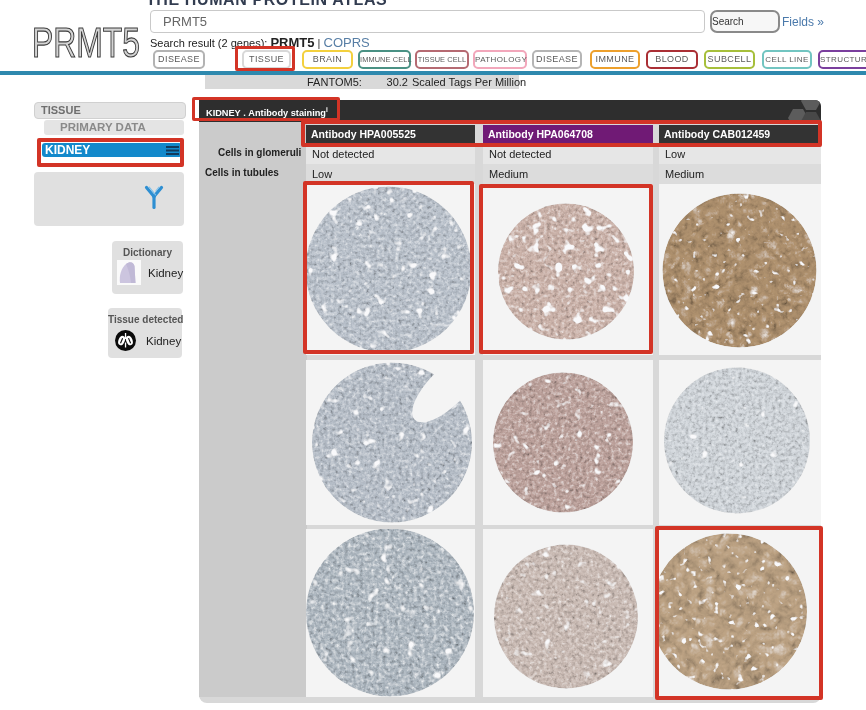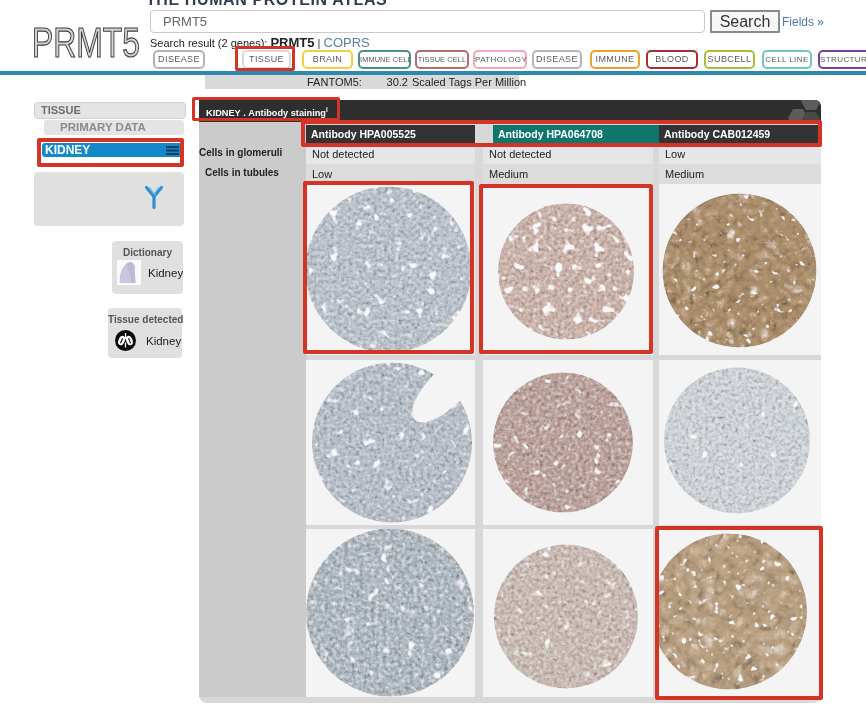--- a/index.html
+++ b/index.html
@@ -9,21 +9,21 @@
   .tab{position:absolute;top:50px;height:15px;background:#fff;border-style:solid;border-width:2px;
        border-radius:5px;color:#5a5a5a;font-size:9px;text-align:center;line-height:15px;letter-spacing:0.4px;z-index:5;white-space:nowrap;}
 </style></head>
 <body>
 
 <div class="abs" style="left:146px;top:-9px;font-size:16px;font-weight:bold;letter-spacing:0.6px;color:#323c50;">THE HUMAN PROTEIN ATLAS</div>
 <svg class="abs" style="left:30px;top:20px;" width="115" height="42" viewBox="0 0 115 42">
   <text x="2" y="37" font-family="Liberation Sans, sans-serif" font-size="43" fill="#3c3c3c" fill-opacity="0.22" stroke="#3c3c3c" stroke-width="1.2" textLength="108" lengthAdjust="spacingAndGlyphs">PRMT5</text>
 </svg>
 <div class="abs" style="left:150px;top:10px;width:541px;height:21px;border:1px solid #c9c9c9;border-radius:4px;background:#fff;color:#666;font-size:13px;line-height:21px;padding-left:12px;">PRMT5</div>
-<div class="abs" style="left:710px;top:10px;width:66px;height:19px;border:2px solid #8a8a8a;border-radius:1px;background:#f7f7f7;color:#333;font-size:16px;line-height:19px;text-align:center;">Search</div>
+<div class="abs" style="left:710px;top:10px;width:66px;height:19px;border:2px solid #8a8a8a;border-radius:7px;background:#f7f7f7;color:#333;font-size:10px;line-height:19px;text-align:left;">Search</div>
 <div class="abs" style="left:782px;top:15px;font-size:12px;color:#4a79ab;">Fields »</div>
 <div class="abs" style="left:150px;top:35px;font-size:11px;color:#222;">Search result (2 genes): <span style="font-size:13px;font-weight:bold;">PRMT5</span> <span style="color:#333;">|</span> <span style="font-size:13px;color:#577ea5;">COPRS</span></div>
 
 <div class="tab" style="left:153px;width:48px;border-color:#b3b3b3;">DISEASE</div>
 <div class="tab" style="left:242px;width:45px;border-color:#d8d8d8;">TISSUE</div>
 <div class="tab" style="left:302px;width:47px;border-color:#f3d03e;">BRAIN</div>
 <div class="tab" style="left:358px;width:49px;border-color:#4a9184;font-size:7.4px;letter-spacing:0.1px;">IMMUNE CELL</div>
 <div class="tab" style="left:415px;width:50px;border-color:#b56a72;font-size:7.4px;letter-spacing:0.1px;">TISSUE CELL</div>
 <div class="tab" style="left:473px;width:50px;border-color:#f2a7bb;font-size:8px;">PATHOLOGY</div>
 <div class="tab" style="left:532px;width:46px;border-color:#b5b5b5;">DISEASE</div>
@@ -106,25 +106,25 @@
       </g>
     <g fill="#484848">
         <path d="M19 12 L29 12 L34 21 L29 30 L19 30 L14 21 Z"></path>
       </g>
   </svg>
   <span class="abs" style="left:7px;top:6px;color:#fff;font-weight:bold;font-size:9.2px;">KIDNEY&nbsp;.&nbsp;Antibody staining<sup style="font-size:6.5px;">i</sup></span>
 </div>
 <div class="red" style="left:192px;top:97px;width:142px;height:18px;border-width:3.5px;"></div>
 
 <div class="abs" style="left:306px;top:125px;width:169px;height:18px;background:#333;color:#fff;font-weight:bold;font-size:10.5px;line-height:18px;"><span style="margin-left:5px;">Antibody HPA005525</span></div>
-<div class="abs" style="left:493px;top:125px;width:170px;height:18px;background:#0f766e;color:#fff;font-weight:bold;font-size:10.5px;line-height:18px;"><span style="margin-left:5px;">Antibody HPA064708</span></div>
+<div class="abs" style="left:483px;top:125px;width:170px;height:18px;background:#701a75;color:#fff;font-weight:bold;font-size:10.5px;line-height:18px;"><span style="margin-left:5px;">Antibody HPA064708</span></div>
 <div class="abs" style="left:659px;top:125px;width:162px;height:18px;background:#333;color:#fff;font-weight:bold;font-size:10.5px;line-height:18px;"><span style="margin-left:5px;">Antibody CAB012459</span></div>
 <div class="red" style="left:301px;top:120px;width:513px;height:19px;"></div>
 
-<div class="abs" style="left:199px;top:147px;font-size:10px;font-weight:bold;color:#222;">Cells in glomeruli</div>
+<div class="abs" style="left:218px;top:147px;font-size:10px;font-weight:bold;color:#222;">Cells in glomeruli</div>
 <div class="abs" style="left:205px;top:167px;font-size:10px;font-weight:bold;color:#222;">Cells in tubules</div>
 <div class="abs" style="left:306px;top:143.5px;width:169px;height:20px;background:#e6e6e6;color:#222;font-size:11px;line-height:20px;"><span style="margin-left:6px;">Not detected</span></div>
 <div class="abs" style="left:483px;top:143.5px;width:170px;height:20px;background:#e6e6e6;color:#222;font-size:11px;line-height:20px;"><span style="margin-left:6px;">Not detected</span></div>
 <div class="abs" style="left:659px;top:143.5px;width:162px;height:20px;background:#e6e6e6;color:#222;font-size:11px;line-height:20px;"><span style="margin-left:6px;">Low</span></div>
 <div class="abs" style="left:306px;top:163.5px;width:169px;height:20px;background:#dcdcdc;color:#222;font-size:11px;line-height:20px;"><span style="margin-left:6px;">Low</span></div>
 <div class="abs" style="left:483px;top:163.5px;width:170px;height:20px;background:#dcdcdc;color:#222;font-size:11px;line-height:20px;"><span style="margin-left:6px;">Medium</span></div>
 <div class="abs" style="left:659px;top:163.5px;width:162px;height:20px;background:#dcdcdc;color:#222;font-size:11px;line-height:20px;"><span style="margin-left:6px;">Medium</span></div>
 
 <div id="cells">
 <div class="abs" style="left:306px;top:183.5px;width:169px;height:171.5px;background:#f4f4f4;overflow:hidden;">

